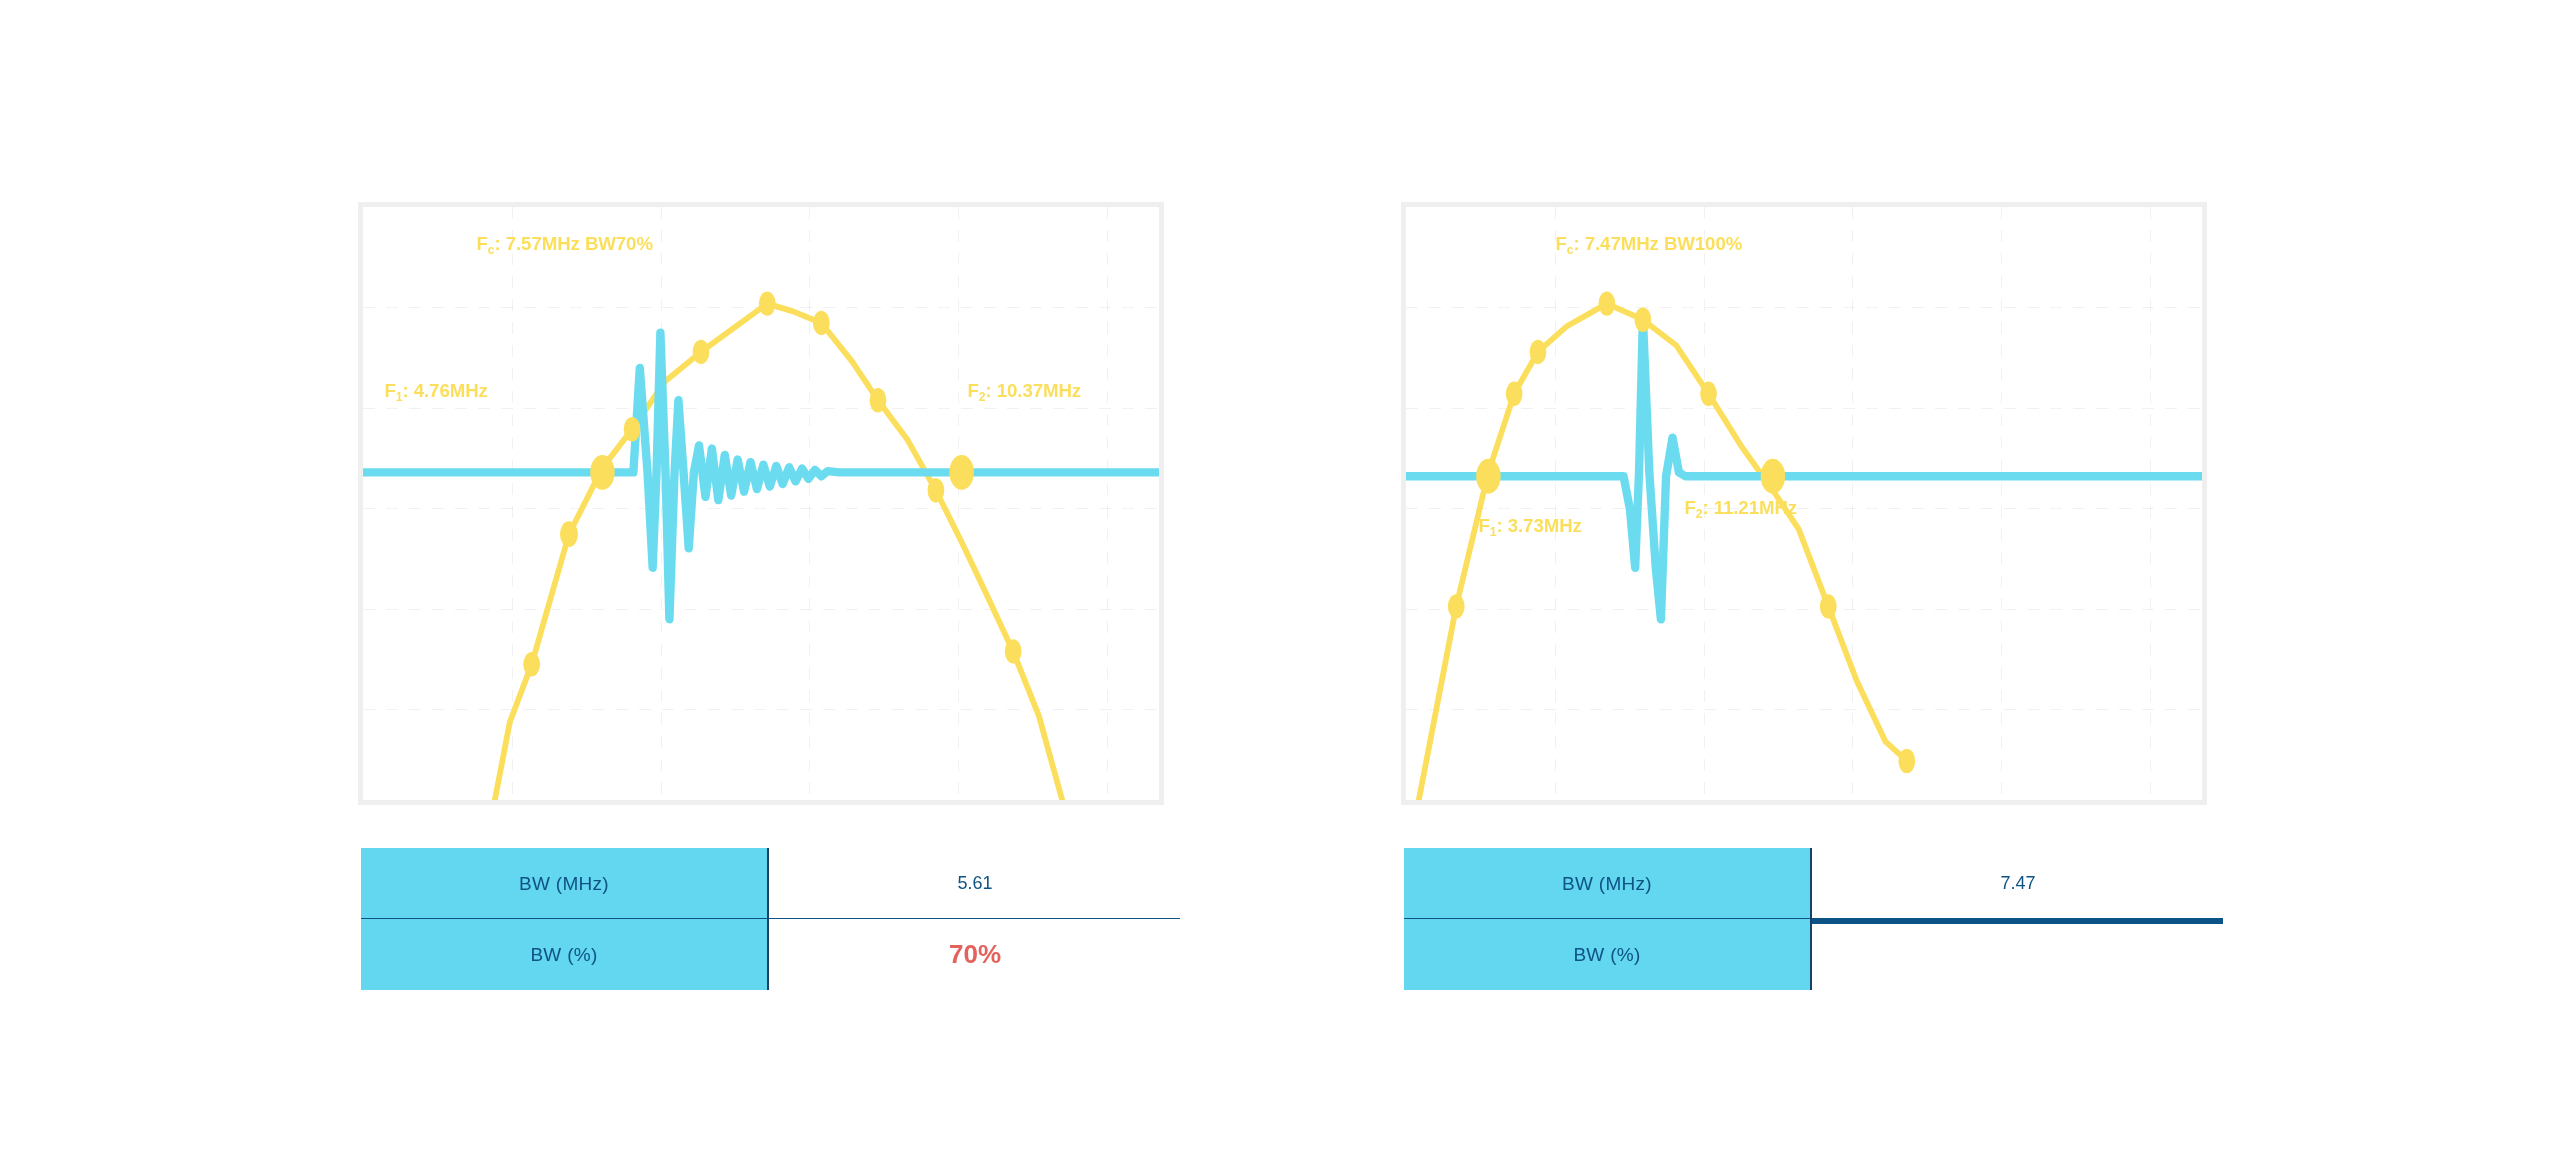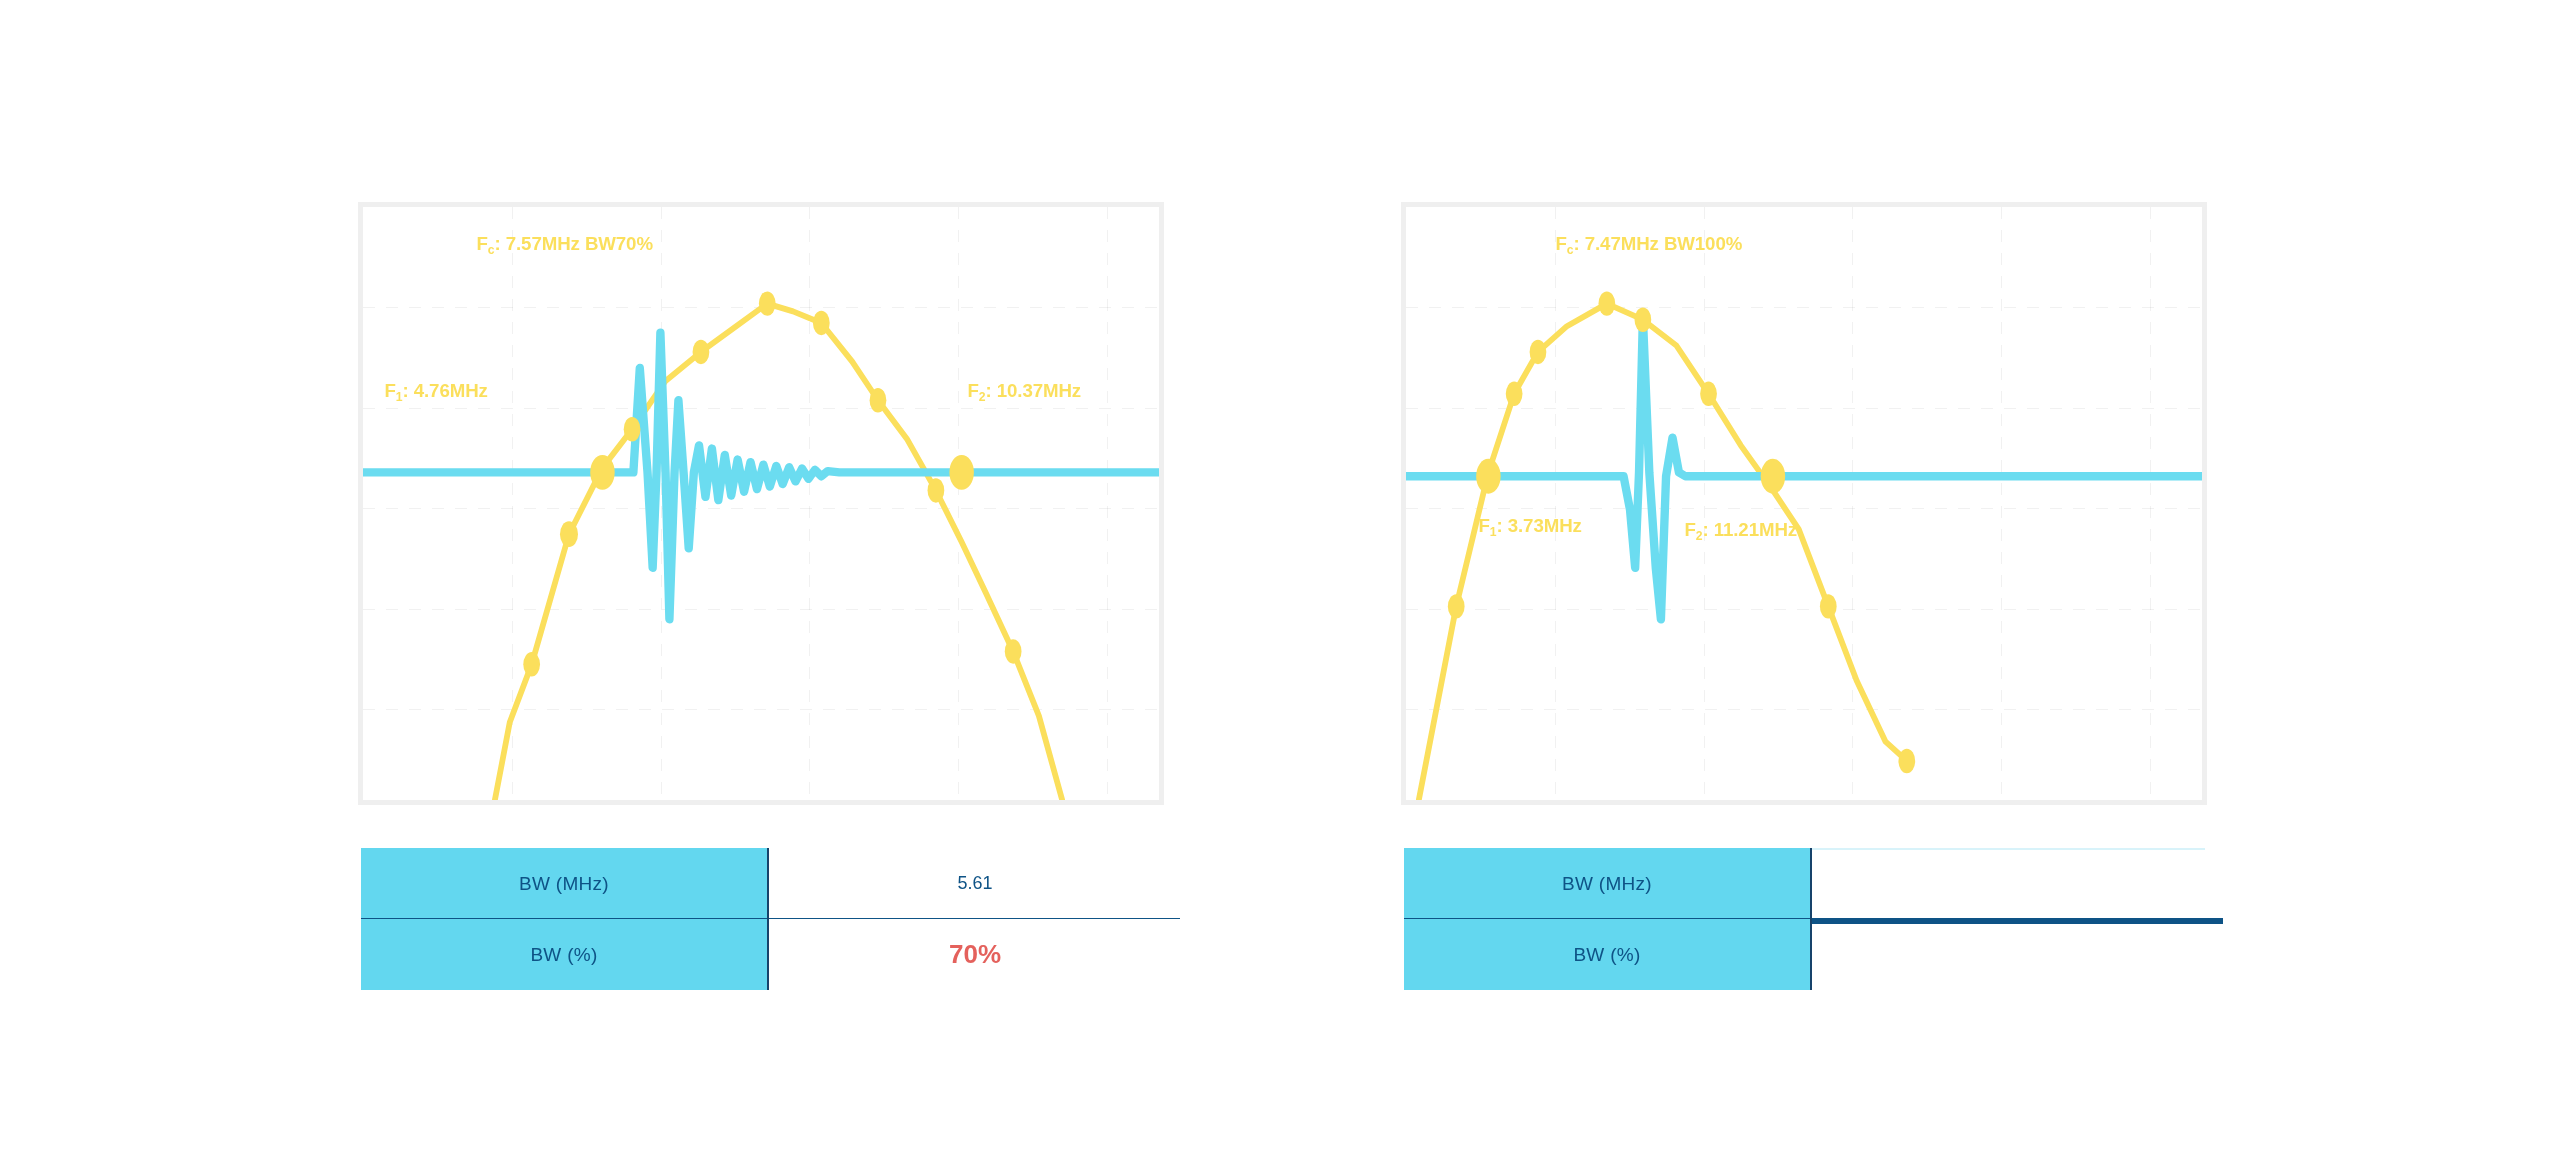--- a/index.html
+++ b/index.html
@@ -175,30 +175,31 @@
         </svg>
 
         <div class="clabel" style="left:149px;top:26px;">
           <span>F</span><sub>c</sub><span>: 7.47MHz BW100%</span>
         </div>
 
         <div class="clabel" style="left:72px;top:308px;">
           <span>F</span><sub>1</sub><span>: 3.73MHz</span>
         </div>
 
-        <div class="clabel" style="left:278px;top:312px;">
+        <div class="clabel" style="left:278px;top:290px;">
           <span>F</span><sub>2</sub><span>: 11.21MHz</span>
         </div>
       </div>
     </div>
 
     <div class="tbl">
       <div class="tbl-topline"></div>
       <div class="trow">
         <div class="tkey">BW (MHz)</div>
+        <div class="tval">7.47</div>
       </div>
       <div class="tbl-midline"></div>
       <div class="trow">
         <div class="tkey">BW (%)</div>
       </div>
       <div class="tkey-divider"></div>
     </div>
   </div>
 
 </div>

